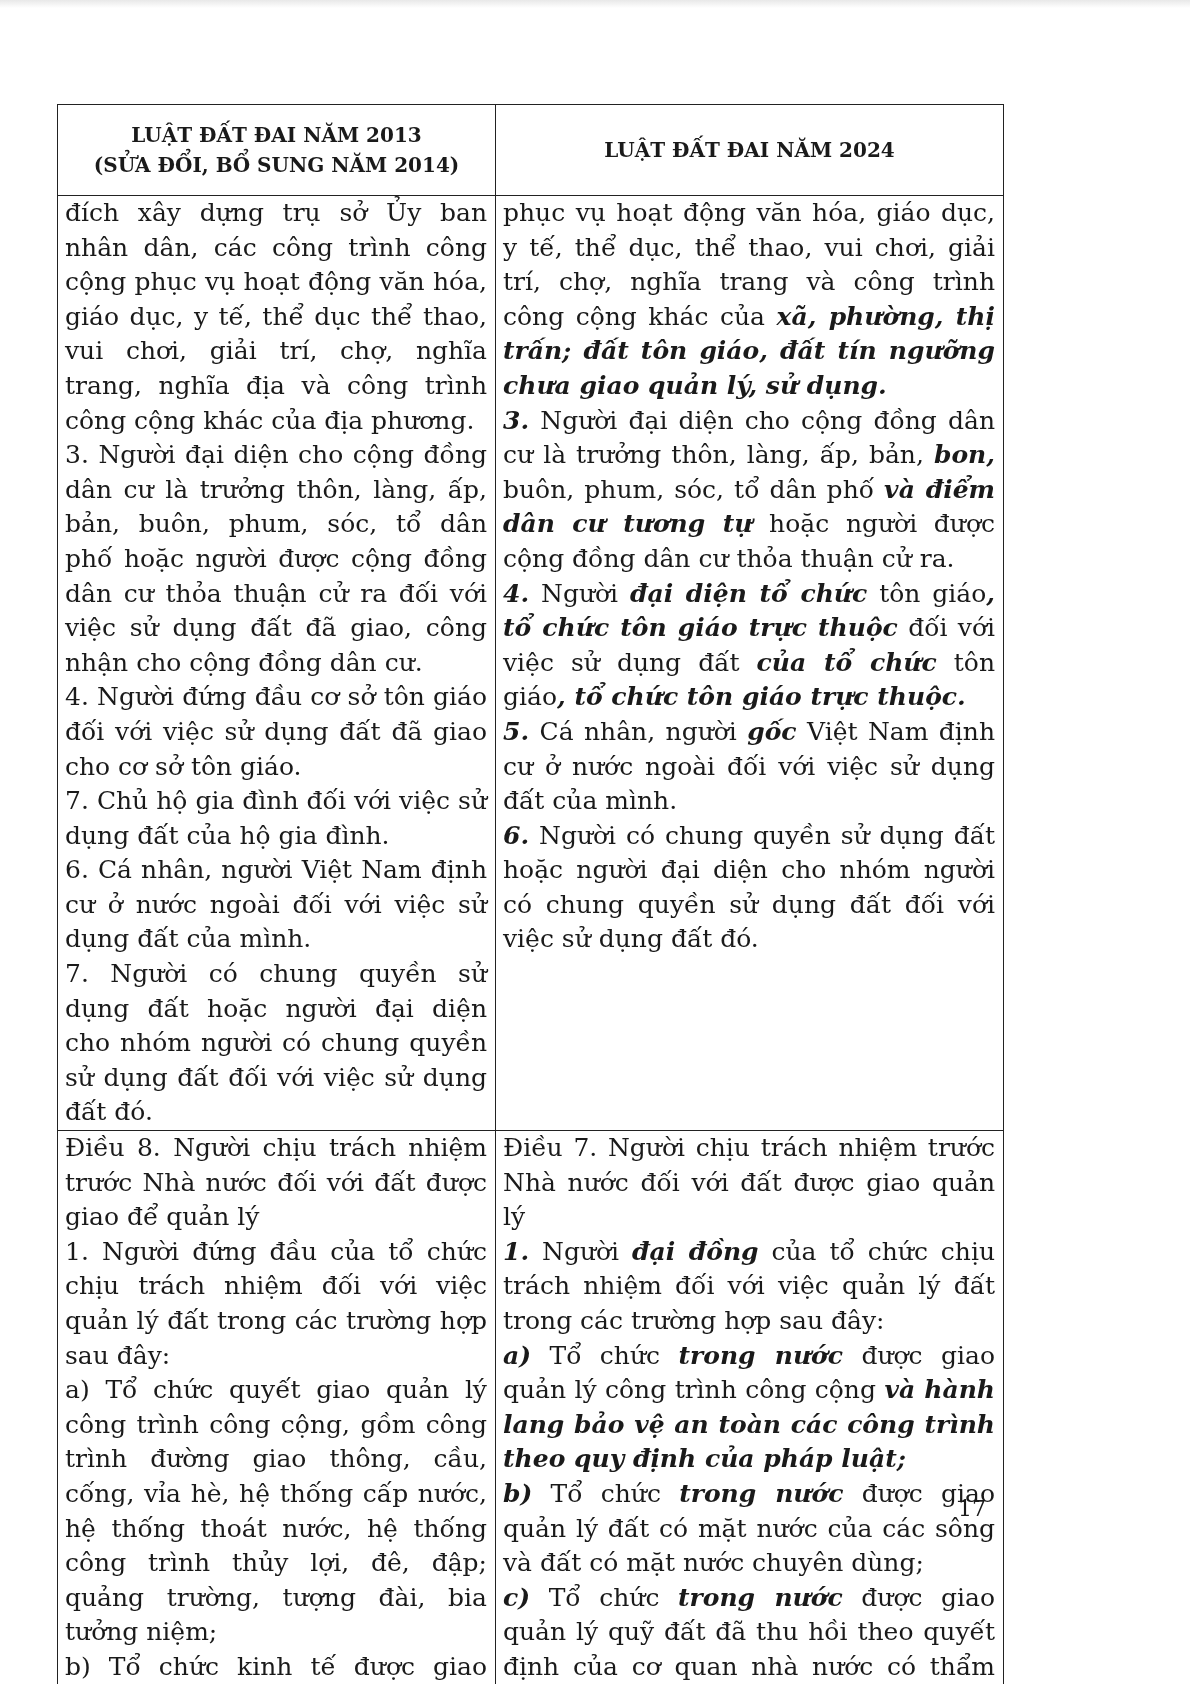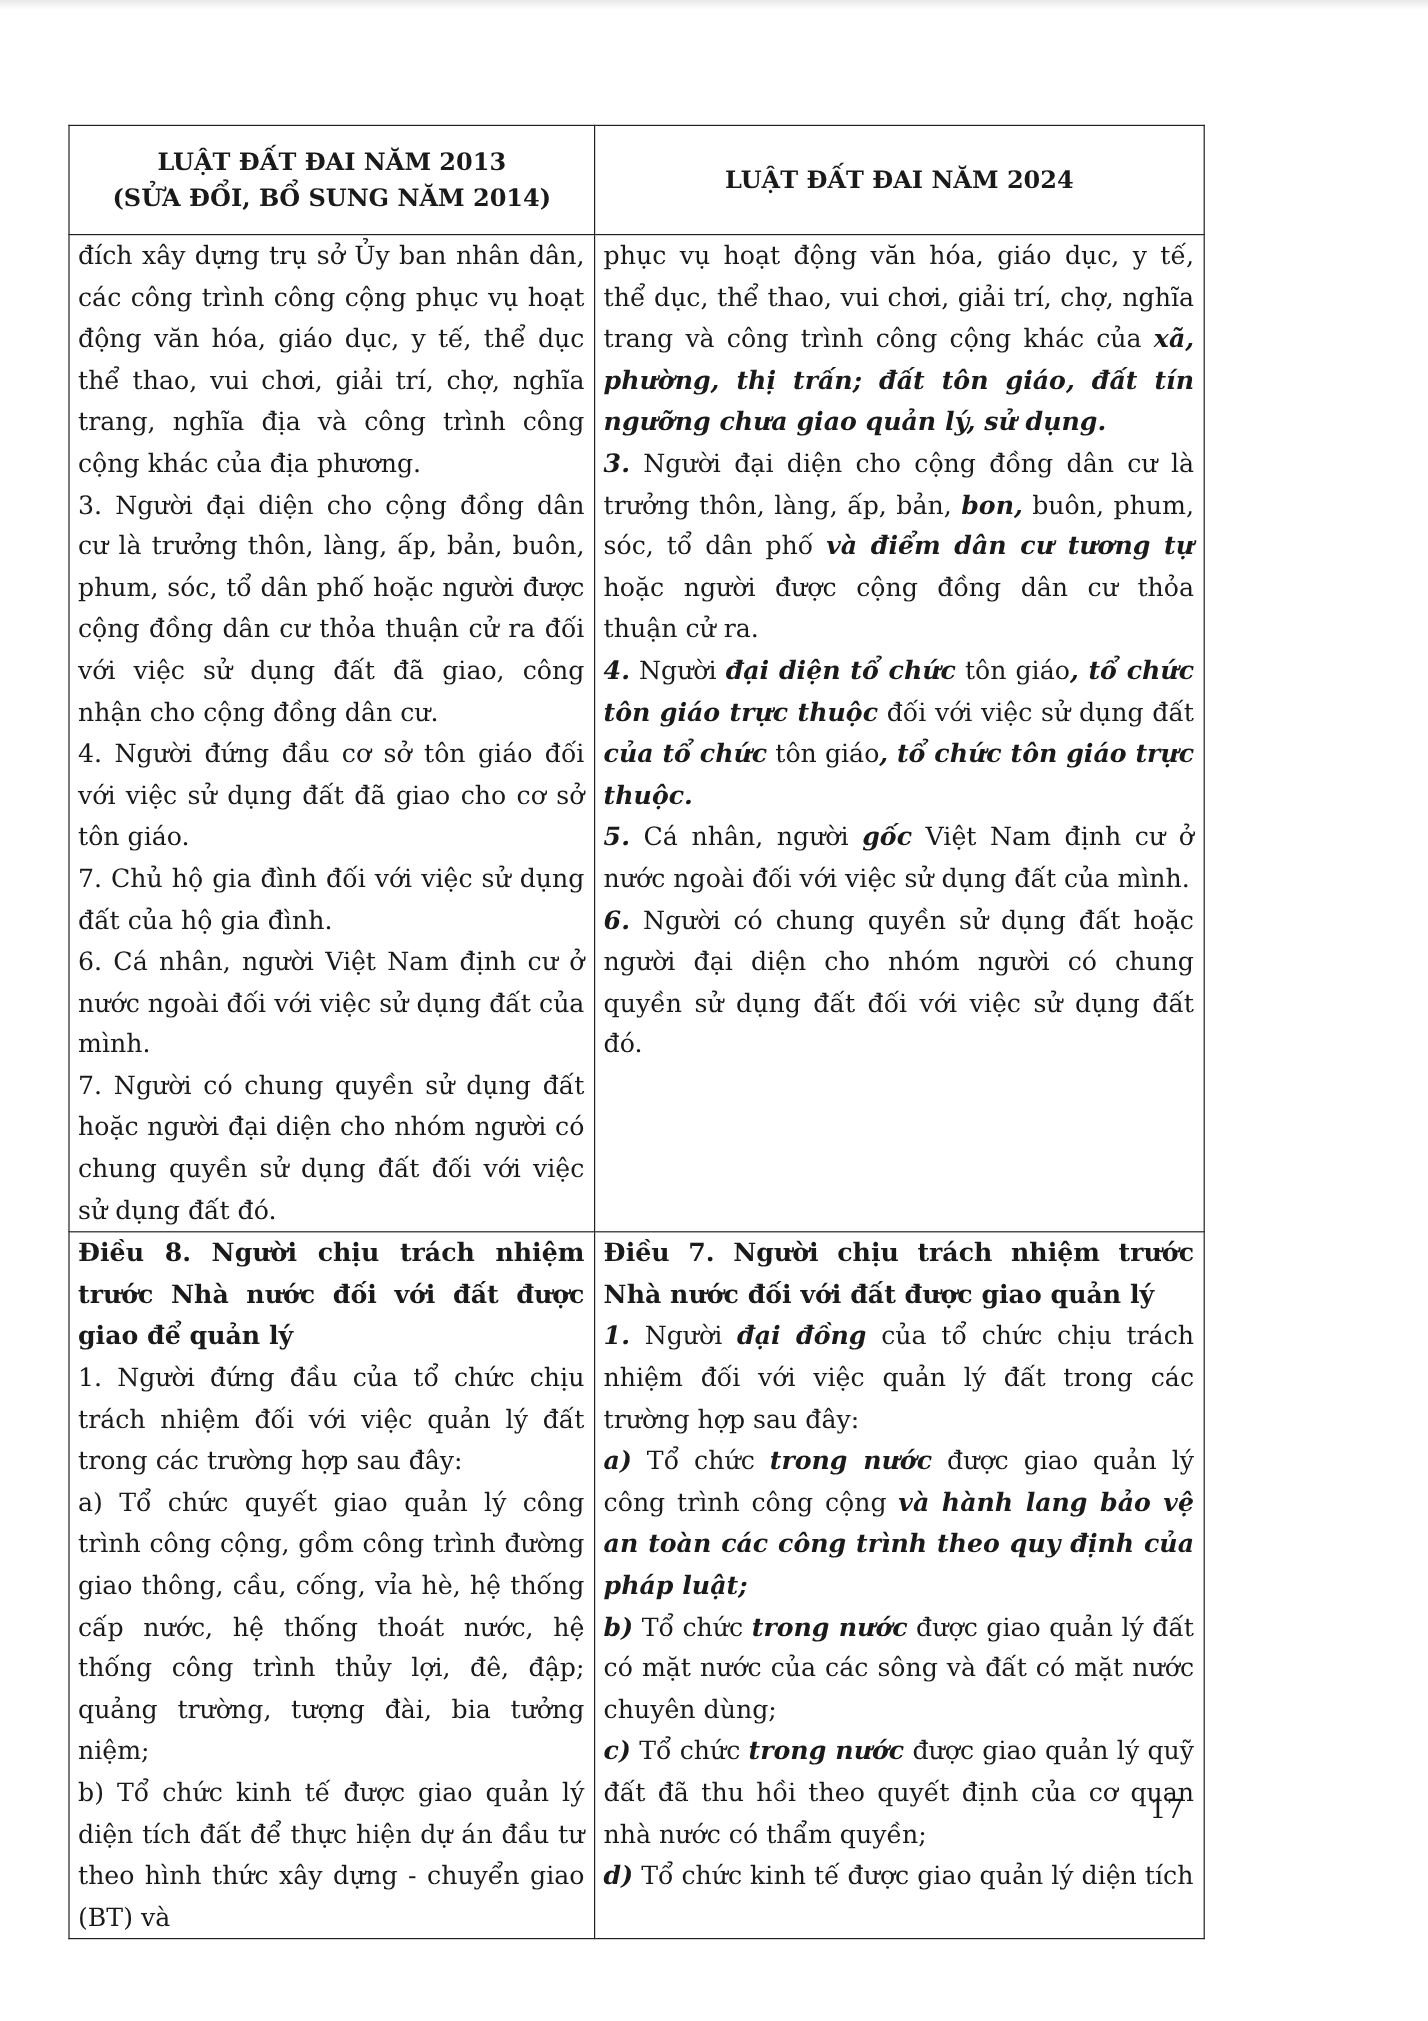--- a/index.html
+++ b/index.html
@@ -7,31 +7,31 @@
     width: 1190px; height: 1684px; background: #ffffff; position: relative;
     font-family: "DejaVu Serif", "Liberation Serif", serif; color: #1a1a1a; overflow: hidden;
   }
   .scan-top { position: absolute; left: 0; top: 0; width: 1190px; height: 8px; background: linear-gradient(#e8e8e8, #fff); }
   table.cmp {
     position: absolute; left: 57px; top: 104px; width: 946px;
     border-collapse: collapse; table-layout: fixed;
   }
   table.cmp td, table.cmp th {
     border: 1.6px solid #222; vertical-align: top; padding: 0 8px 0 7px;
-    font-size: 21px; line-height: 34.6px; text-align: justify;
+    font-size: 25px; line-height: 34.6px; text-align: justify;
   }
   table.cmp col.c1 { width: 438px; }
   table.cmp col.c2 { width: 508px; }
   table.cmp th {
     font-weight: bold; text-align: center; vertical-align: middle;
     height: 82px; font-size: 20px; line-height: 30px; padding: 4px 6px;
   }
   .p { margin: 0; }
   .p b i, .p i b, .bi { font-weight: bold; font-style: italic; }
-  .hd { font-weight: bold; }
+  .hd { font-weight: normal; }
   .row1 td { height: 754px; padding-top: 2px; }
   .row2 td { height: 552px; padding-top: 4px; }
   .pageno { position: absolute; left: 958px; top: 1496px; font-size: 22px; font-weight: normal; }
 </style>
 </head>
 <body>
 
 <div class="scan-top"></div>
 
 <table class="cmp">

